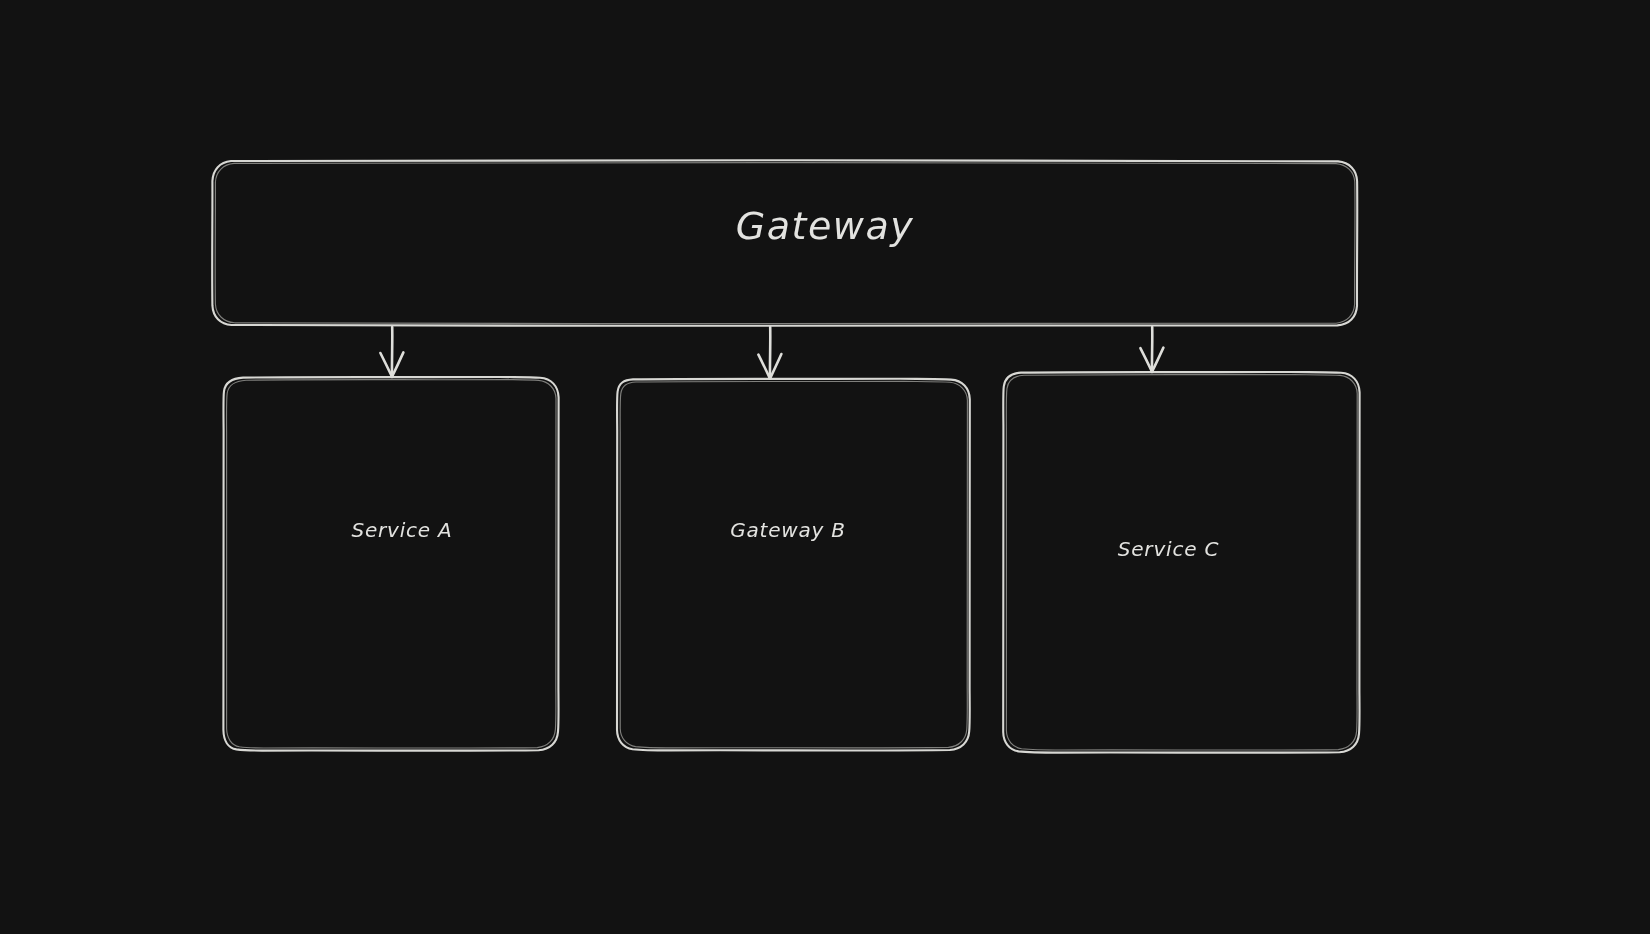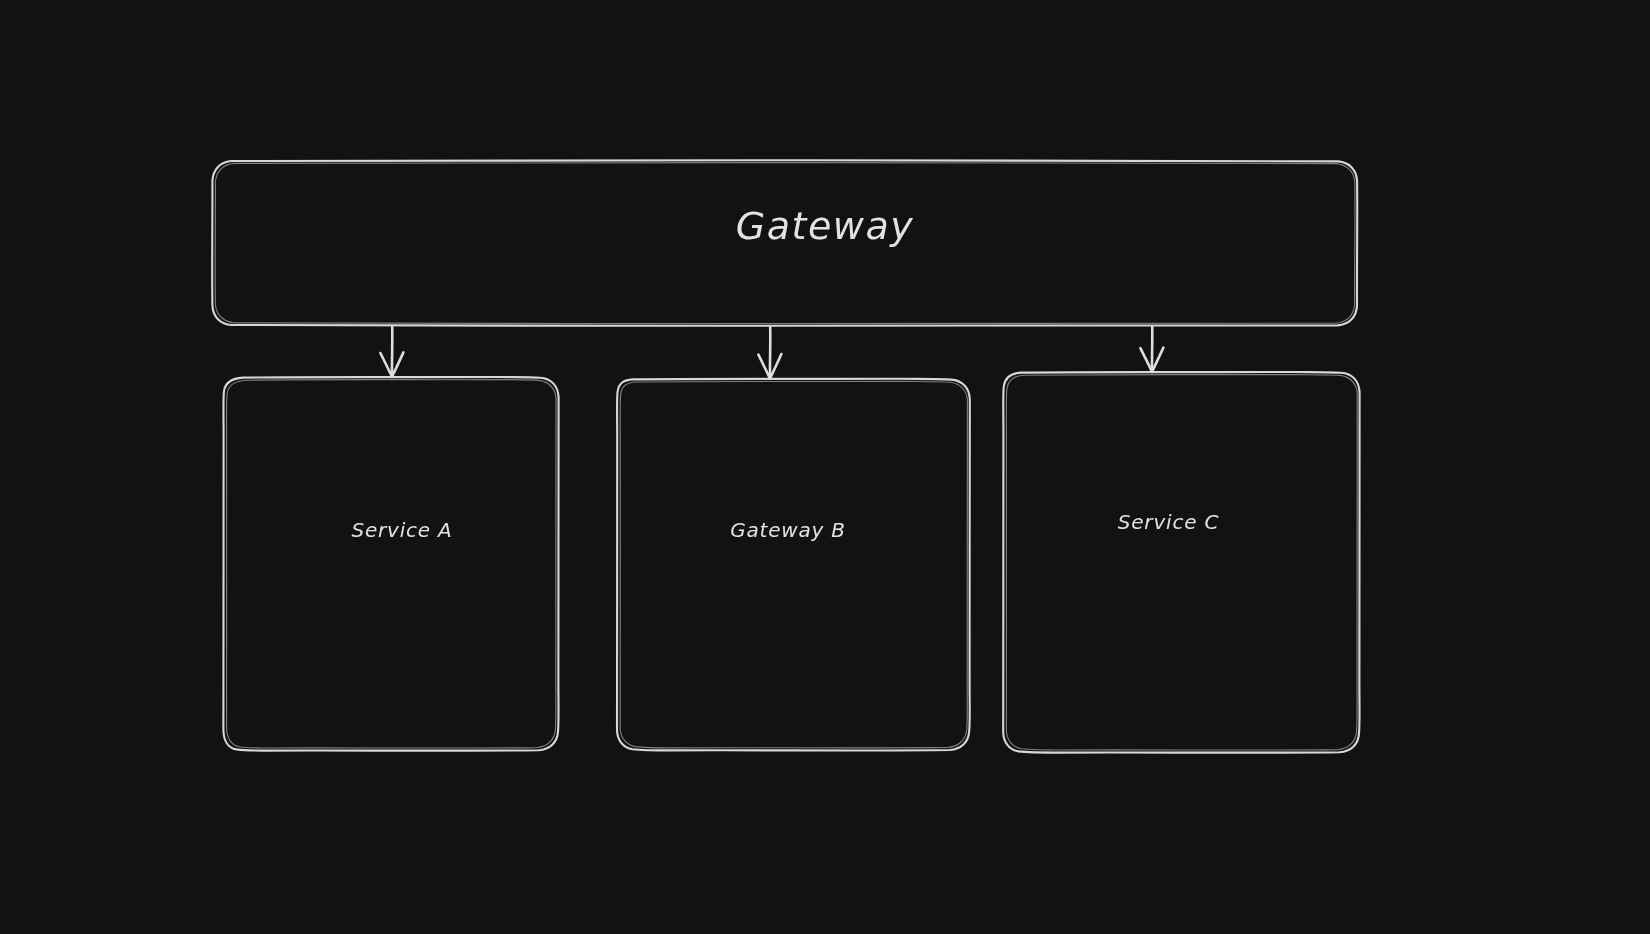--- a/index.html
+++ b/index.html
@@ -221,15 +221,15 @@
     </g>
 
   </svg>
 
   <div class="node-label label-gateway" style="left:0; top:204px; width:1650px;">Gateway</div>
 
   <div class="node-label label-service" style="left:235px; top:518px; width:334px;">Service A</div>
 
   <div class="node-label label-service" style="left:610px; top:518px; width:356px;">Gateway B</div>
 
-  <div class="node-label label-service" style="left:990px; top:510px; width:357px;">Service C</div>
+  <div class="node-label label-service" style="left:990px; top:537px; width:357px;">Service C</div>
 
 </div>
 
 </body></html>

